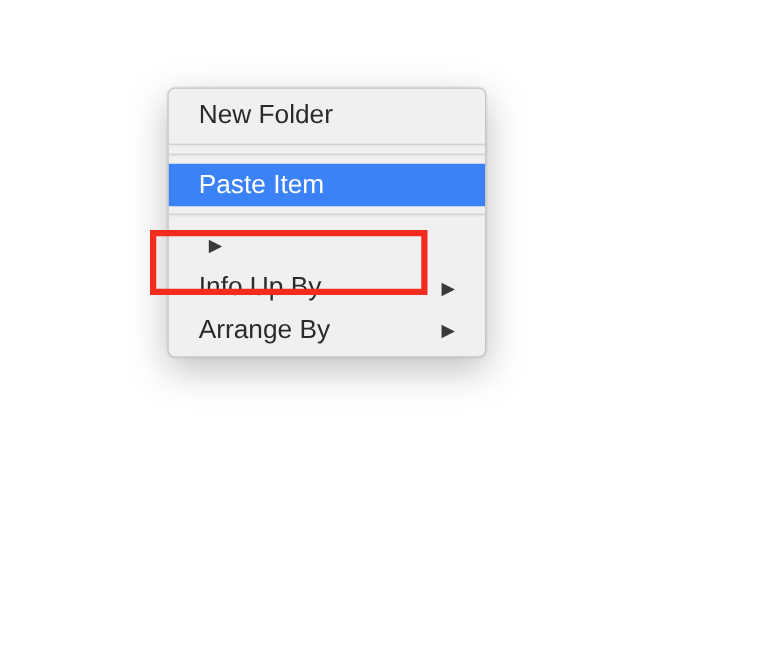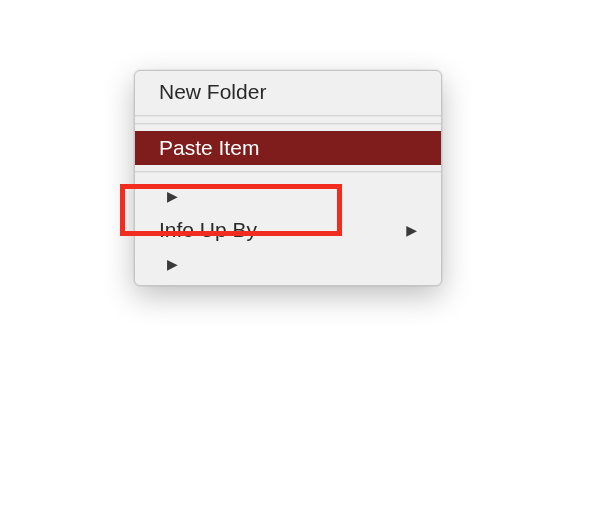--- a/index.html
+++ b/index.html
@@ -11,39 +11,39 @@
       font-family: -apple-system, BlinkMacSystemFont, "Helvetica Neue", Helvetica, Arial, sans-serif;
       background: #ffffff;
       width: 612px;
       height: 524px;
       position: relative;
     }
     .context-menu {
       position: absolute;
       left: 134px;
       top: 70px;
-      width: 308px;
+      width: 255px;
       background: #f0f0f0;
       border: 1px solid #c6c6c6;
       border-radius: 6px;
       box-shadow: 0 10px 30px rgba(0,0,0,0.25), 0 0 0 1px rgba(0,0,0,0.05);
       padding: 4px 0;
     }
     .menu-item {
       display: flex;
       align-items: center;
       height: 34px;
       padding: 0 24px;
       font-size: 21px;
       color: #2a2a2a;
       cursor: default;
       position: relative;
     }
     .menu-item.highlighted {
-      background: #7f1d1d;
+      background: #3b82f6;
       color: #ffffff;
     }
     .menu-item .label {
       flex: 1;
     }
     .menu-item .submenu-arrow {
       font-size: 14px;
       color: #3a3a3a;
       margin-left: 8px;
     }
@@ -78,17 +78,18 @@
   </div>
   <div class="separator"></div>
   <div class="menu-item">
     <span class="submenu-arrow">▶</span>
   </div>
   <div class="menu-item">
     <span class="label">Info Up By</span>
     <span class="submenu-arrow">▶</span>
   </div>
   <div class="menu-item">
+    <span class="label">Arrange By</span>
     <span class="submenu-arrow">▶</span>
   </div>
 </div>
 
 <div class="red-callout"></div>
 
 </body></html>

